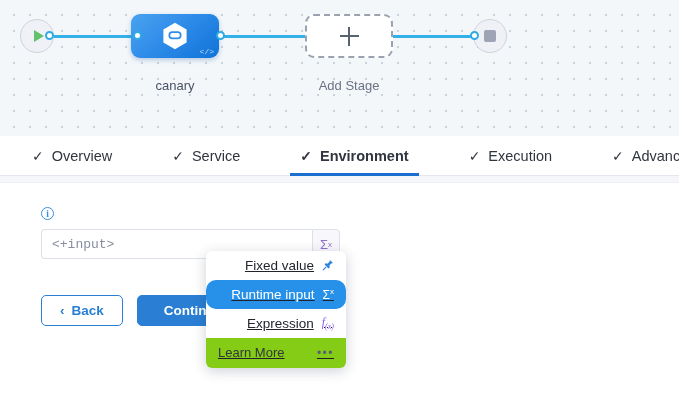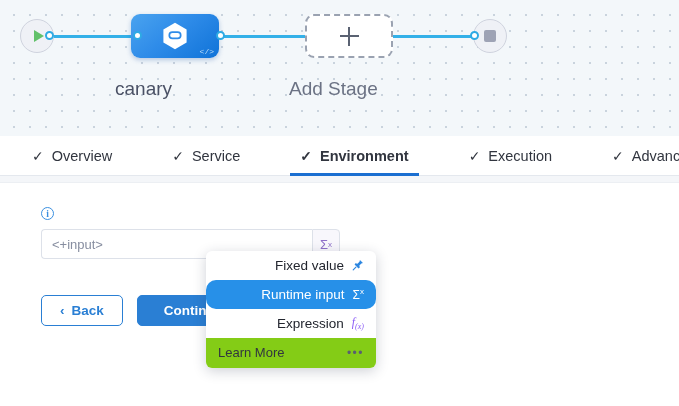--- a/index.html
+++ b/index.html
@@ -132,22 +132,23 @@
     content: "";
     position: absolute;
     background: #5a6272;
   }
   .plus::before { left: 8px; top: 0; width: 2.4px; height: 19px; }
   .plus::after  { top: 8px; left: 0; height: 2.4px; width: 19px; }
 
   .node-label {
     position: absolute;
     top: 78px;
-    font-size: 19px;
+    font-size: 13px;
     color: #4a5165;
+    text-align: center;
     width: 120px;
   }
   .label-canary { left: 115px; }
   .label-add    { left: 289px; color: #6b7284; }
 
   
   .tabbar {
     position: relative;
     height: 40px;
     background: #ffffff;
@@ -222,21 +223,21 @@
   }
   .text-input {
     flex: 1;
     border: 1px solid #dde1e9;
     border-right: none;
     border-radius: 4px 0 0 4px;
     background: #ffffff;
     padding: 0 10px;
     font-size: 13px;
     color: #838a9c;
-    font-family: Liberation Sans, sans-serif;
+    font-family: Liberation Mono, monospace;
     box-sizing: border-box;
     outline: none;
   }
   .text-input::placeholder { color: #878ea0; }
   .sigma-btn {
     width: 28px;
     border: 1px solid #dde1e9;
     border-radius: 0 4px 4px 0;
     background: #f8f7fc;
     color: #8e6fc9;
@@ -279,27 +280,28 @@
     border: 1px solid #2a7fd4;
     color: #ffffff;
     padding: 0 26px;
   }
 
   
   .dropdown {
     position: absolute;
     left: 206px;
     top: 68px;
-    width: 170px;
+    width: 140px;
     background: #ffffff;
     border-radius: 6px;
     box-shadow: 0 3px 13px rgba(30,40,70,.22);
     overflow: hidden;
     z-index: 20;
     font-size: 13.5px;
+    text-decoration: underline;
   }
   .dd-item {
     display: flex;
     align-items: center;
     justify-content: flex-end;
     gap: 8px;
     padding: 4px 12px;
     color: #23262f;
     cursor: pointer;
     height: 21px;

